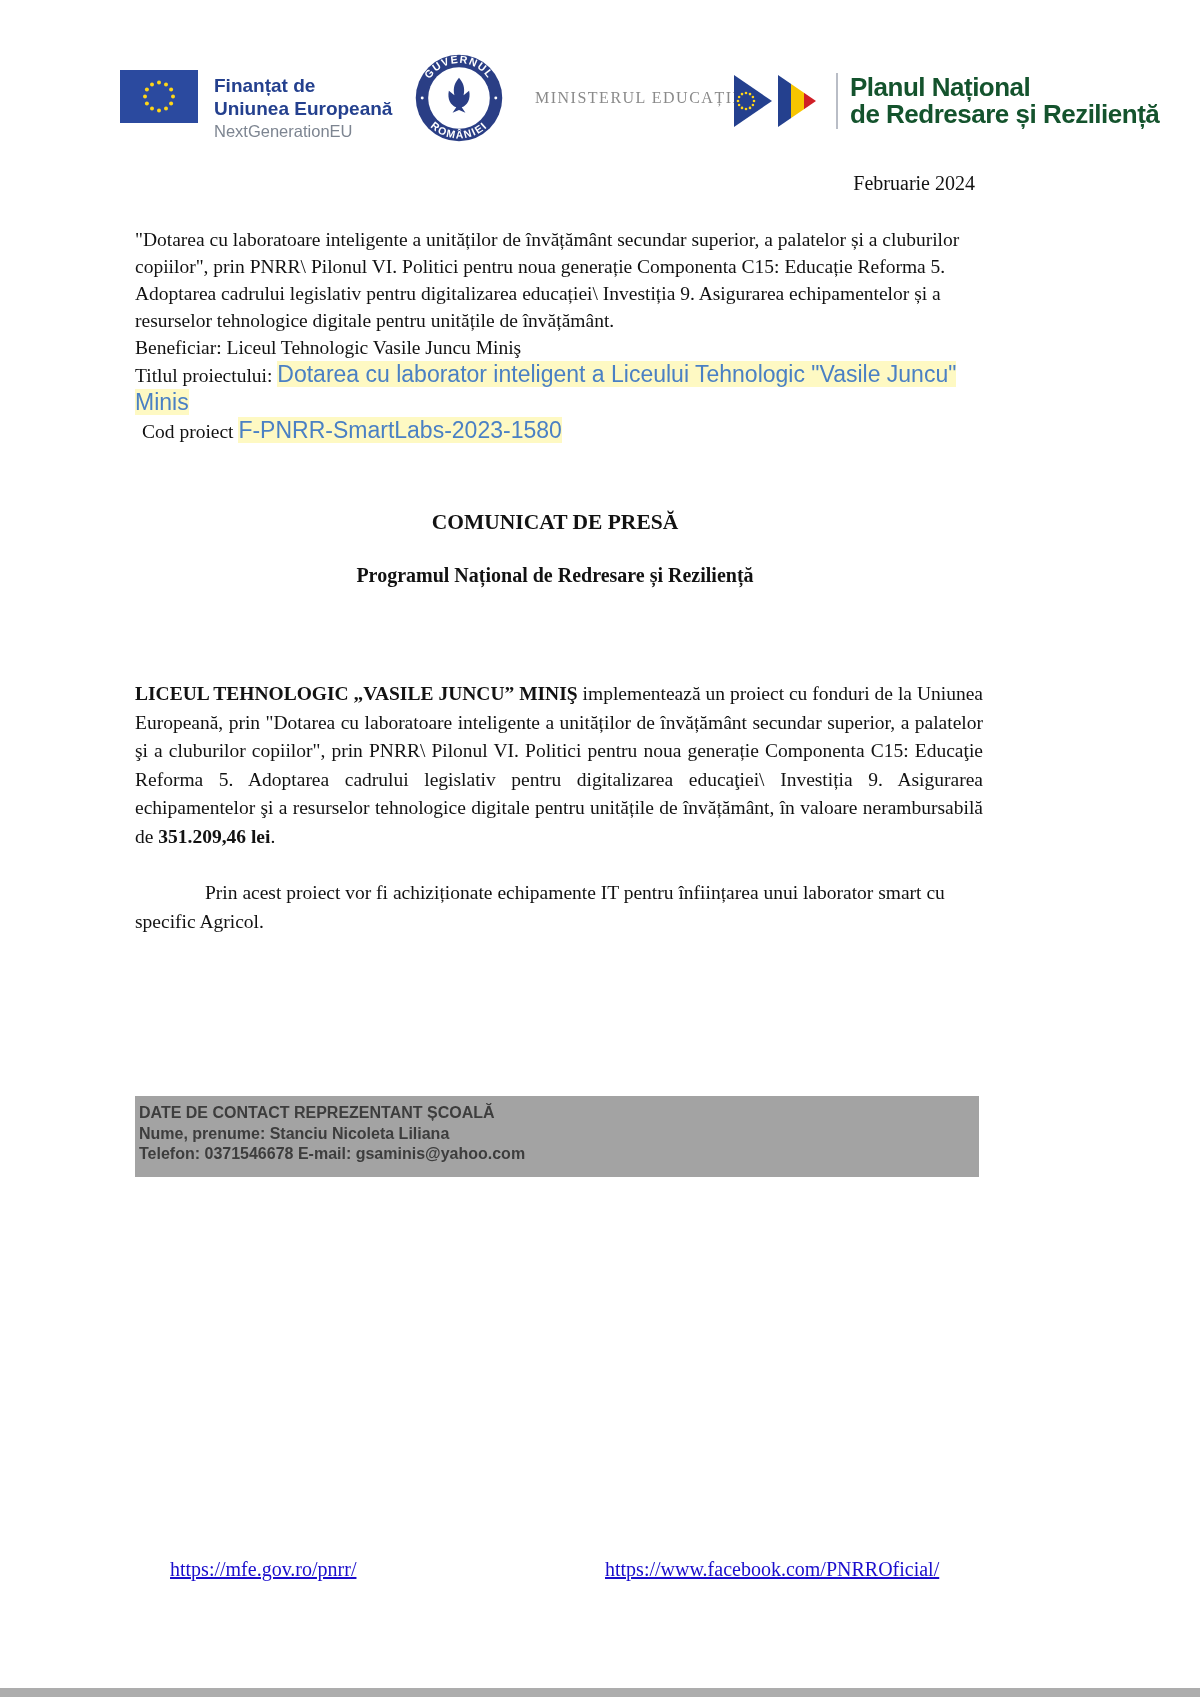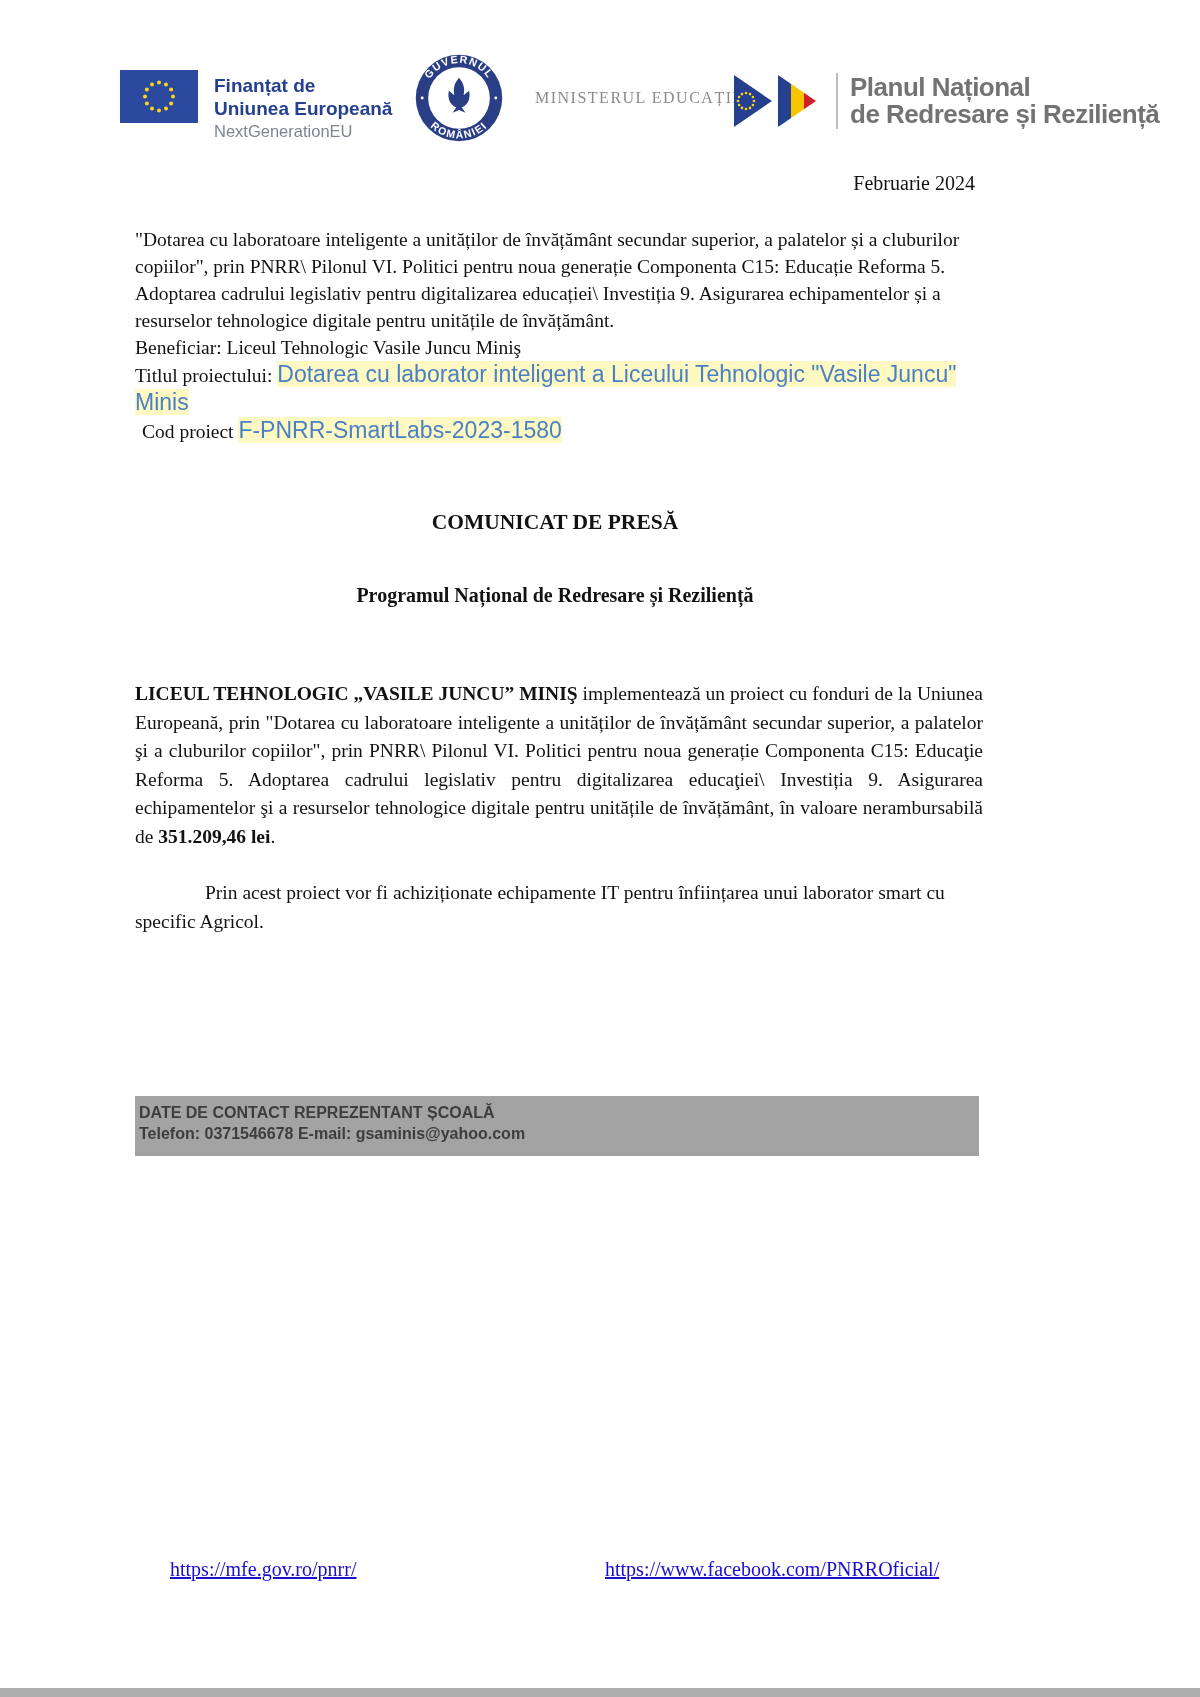--- a/index.html
+++ b/index.html
@@ -21,32 +21,32 @@
   .eu-text .l3 { color: #7d8591; font-size: 16.5px; line-height: 23px; }
 
   .gov-logo { position: absolute; left: 413px; top: 52px; display: flex; align-items: center; gap: 30px; }
   .ministry {
     font-family: "Liberation Serif", serif;
     color: #8a8a8a; font-size: 16px; letter-spacing: 1.5px; white-space: nowrap;
   }
 
   .pnrr-logo { position: absolute; left: 726px; top: 72px; display: flex; align-items: center; }
   .pnrr-divider { width: 2px; height: 56px; background: #b9bdc6; margin: 0 12px 0 6px; }
-  .pnrr-text { font-family: "Liberation Sans", sans-serif; font-weight: bold; color: #737373; font-size: 26px; line-height: 27px; letter-spacing: -0.5px; white-space: nowrap; }
+  .pnrr-text { font-family: "Liberation Sans", sans-serif; font-weight: bold; color: #14532d; font-size: 26px; line-height: 27px; letter-spacing: -0.5px; white-space: nowrap; }
 
   
   .date-line { position: absolute; left: 135px; top: 172px; width: 840px; text-align: right; font-size: 20px; }
 
   .intro { position: absolute; left: 135px; top: 226px; width: 848px; font-size: 19.5px; line-height: 27px; }
   .intro p { margin: 0; }
   .hl { background: #fef9c3; color: #4a80c4; font-family: "Liberation Sans", sans-serif; font-size: 23px; }
   .code-line { padding-left: 7px; }
 
   .doc-title { position: absolute; left: 135px; top: 510px; width: 840px; text-align: center; font-weight: bold; font-size: 21.5px; }
-  .doc-subtitle { position: absolute; left: 135px; top: 584px; width: 840px; text-align: center; font-weight: bold; font-size: 20px; }
+  .doc-subtitle { position: absolute; left: 135px; top: 564px; width: 840px; text-align: center; font-weight: bold; font-size: 20px; }
 
   .body-block { position: absolute; left: 135px; top: 680px; width: 848px; font-size: 19.5px; line-height: 28.5px; }
   .body-block .p1 { margin: 0; text-align: justify; }
   .body-block .p2 { margin: 28px 0 0 0; text-indent: 70px; }
   .b { font-weight: bold; }
 
   .contact {
     position: absolute; left: 135px; top: 1096px; width: 840px;
     background: #a3a3a3; padding: 7px 0 12px 4px;
     font-family: "Liberation Sans", sans-serif; font-weight: bold;
@@ -162,20 +162,21 @@
   <div class="doc-title">COMUNICAT DE PRESĂ</div>
   <div class="doc-subtitle">Programul Național de Redresare și Reziliență</div>
 
   <div class="body-block">
     <p class="p1"><span class="b">LICEUL TEHNOLOGIC „VASILE JUNCU” MINIŞ</span><span>  implementează un proiect cu fonduri de la Uniunea Europeană, prin "Dotarea cu laboratoare inteligente a unităților de învățământ secundar superior, a palatelor şi a cluburilor copiilor", prin PNRR\ Pilonul VI. Politici pentru noua generație Componenta C15: Educaţie Reforma 5. Adoptarea cadrului legislativ pentru digitalizarea educaţiei\ Investiția 9. Asigurarea echipamentelor şi a resurselor tehnologice digitale pentru unitățile de învățământ, în valoare nerambursabilă de </span><span class="b">351.209,46 lei</span><span>.</span></p>
     <p class="p2">Prin acest proiect vor fi achiziționate echipamente IT pentru înființarea unui laborator smart cu specific Agricol.</p>
   </div>
 
   <div class="contact">
     <div>DATE DE CONTACT REPREZENTANT ȘCOALĂ</div>
+    <div>Nume, prenume: Stanciu Nicoleta Liliana</div>
     <div>Telefon: 0371546678 E-mail: gsaminis@yahoo.com</div>
   </div>
 
   <div class="footer-links">
     <a href="#" class="link-left">https://mfe.gov.ro/pnrr/</a>
     <a href="#" class="link-right">https://www.facebook.com/PNRROficial/</a>
   </div>
 
   <div class="bottom-bar"></div>
 

